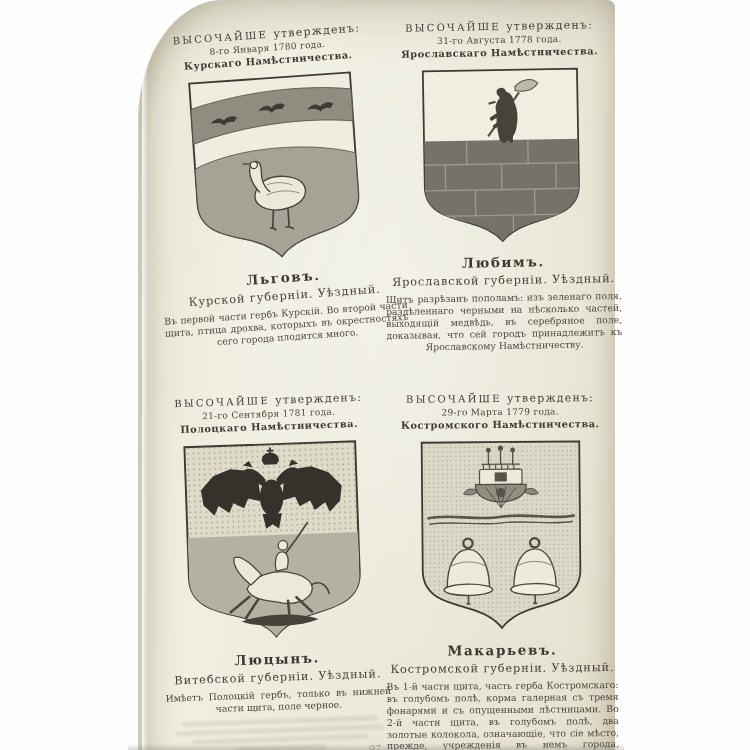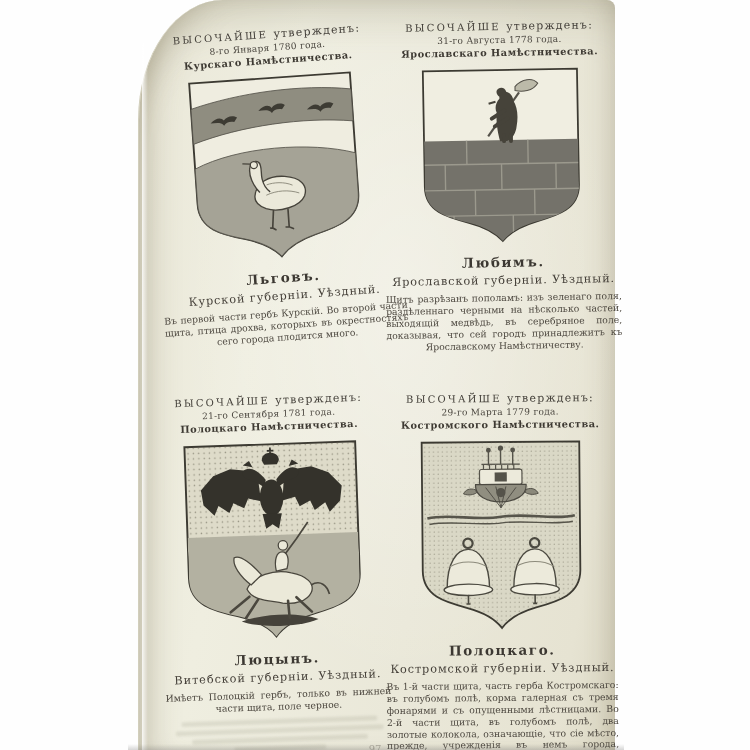--- a/index.html
+++ b/index.html
@@ -233,20 +233,20 @@
         <g transform="translate(118,0)">
           <circle cx="0" cy="105" r="4.6" fill="none" stroke="#4b4940" stroke-width="2.2"></circle>
           <path d="M-21,150 C-21,124 -11,111 0,111 C11,111 21,124 21,150 Z" fill="#eceadb" stroke="#4b4940" stroke-width="1.4"></path>
           <path d="M-18,128 C-8,122 8,122 18,128" stroke="#8d8b7c" stroke-width="1" fill="none"></path>
           <ellipse cx="0" cy="151" rx="24" ry="5.6" fill="#f0eee0" stroke="#4b4940" stroke-width="1.4"></ellipse>
           <path d="M0,156 L0,165 M-2,165 L2,165" stroke="#4b4940" stroke-width="1.6"></path>
         </g>
       </g>
     </svg>
 
-    <div class="coa-name">Полоцкаго.</div>
+    <div class="coa-name">Макарьевъ.</div>
     <div class="coa-sub">Костромской губерніи. Уѣздный.</div>
     <div class="coa-desc" style="width:232px">Въ 1-й части щита, часть герба Костромскаго: въ голубомъ полѣ, корма галерная съ тремя фонарями и съ опущенными лѣстницами. Во 2-й части щита, въ голубомъ полѣ, два золотые колокола, означающіе, что сіе мѣсто, прежде, учрежденія въ немъ города, славилось находящимся монастыремъ.</div>
   </div>
 
   <div class="page-num">97</div>
   <div class="bottom-shade"></div>
 </div>
 
 </body></html>

